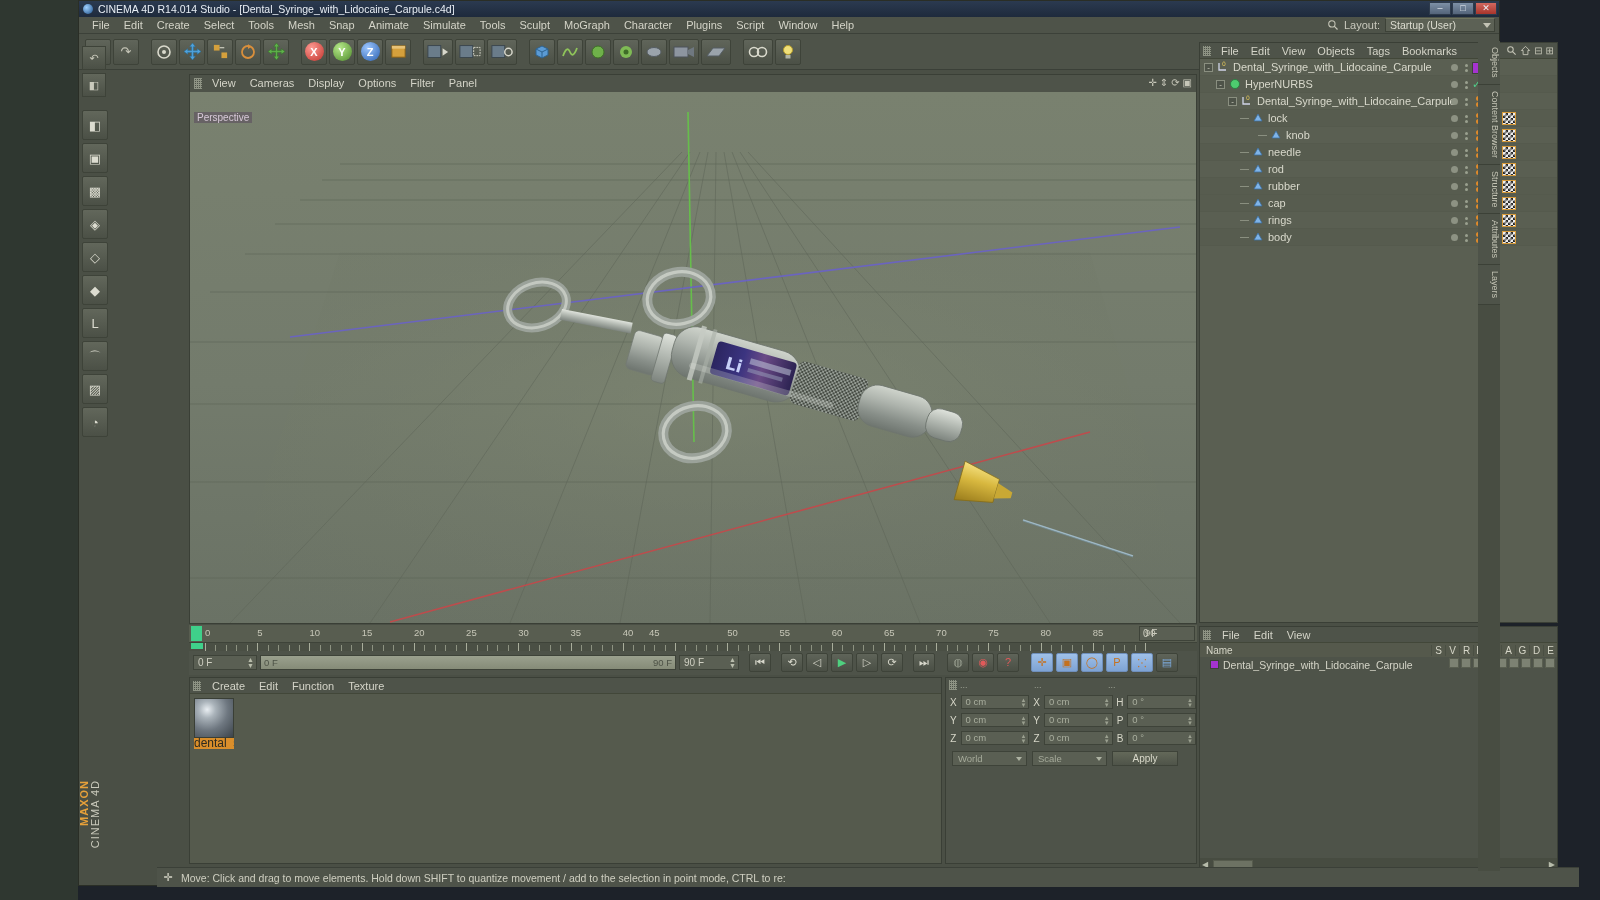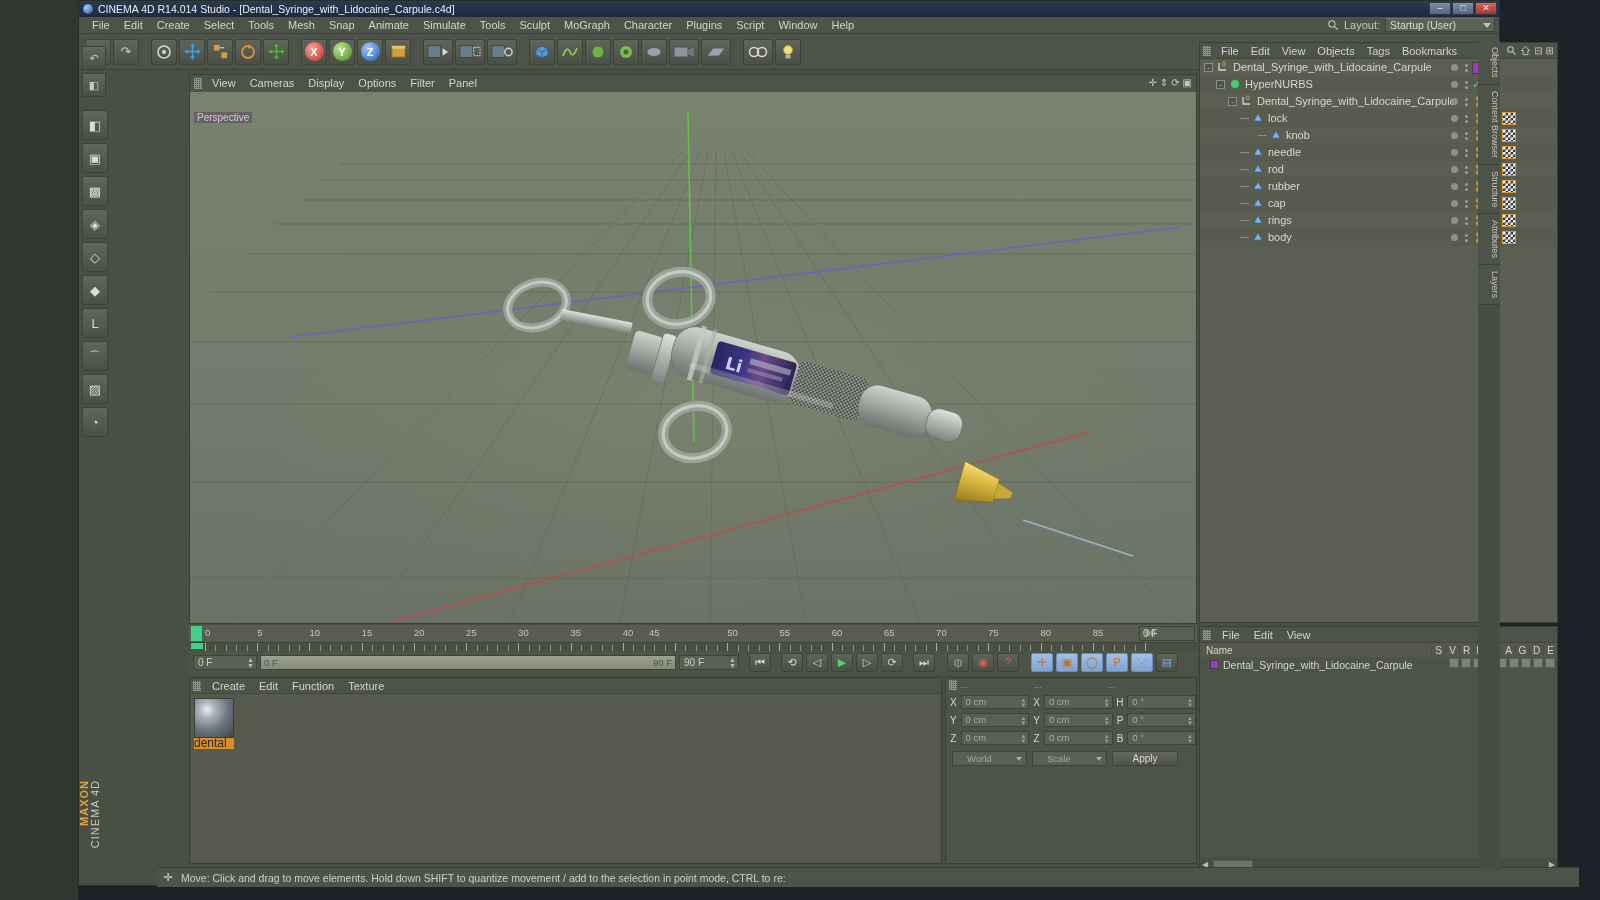--- a/index.html
+++ b/index.html
@@ -100,21 +100,21 @@
   .coord-head{height:14px;display:flex;align-items:center;gap:0;padding-left:3px;font-size:9px;color:#9ea394;}
   .coord-head .grip{width:8px;height:10px;margin-right:3px;
       background-image:repeating-linear-gradient(0deg,#8e9384 0 1px,transparent 1px 2px),
                        repeating-linear-gradient(90deg,#8e9384 0 1px,transparent 1px 2px);}
   .coord-head span{width:74px;text-align:left;}
   .crow{display:flex;align-items:center;height:16px;margin:2px 0 0 2px;gap:2px;}
   .clab{width:11px;font-size:10px;color:#d6d6c8;text-align:center;}
   .cinp{width:71px;height:14px;background:#5a5f53;border:1px solid #3e4339;font-size:9.5px;color:#a9ae9e;padding-left:4px;line-height:12px;position:relative;}
   .cinp .sp{position:absolute;right:2px;top:2px;font-size:6px;color:#9ba090;line-height:5px;}
   .cbtnrow{display:flex;align-items:center;gap:5px;margin:5px 0 0 6px;}
-  .csel{width:75px;height:15px;background:#5a5f53;border:1px solid #3e4339;font-size:9.5px;color:#a5aa9a;padding-left:14px;line-height:13px;position:relative;}
+  .csel{width:75px;height:15px;background:#5a5f53;border:1px solid #3e4339;font-size:9.5px;color:#a5aa9a;padding-left:5px;line-height:13px;position:relative;}
   .csel .arr{position:absolute;right:4px;top:5px;border-left:3px solid transparent;border-right:3px solid transparent;border-top:4px solid #aeb3a3;}
   .capply{width:66px;height:15px;background:linear-gradient(180deg,#636859,#4f5449);border:1px solid #3e4339;
           font-size:10px;color:#d8d8c9;text-align:center;line-height:13px;}
 
   
   .om-wrap{position:absolute;left:1120px;top:41px;width:359px;height:581px;background:#4e5349;border:1px solid #3a3f36;}
   .om-head{height:16px;background:#4e5349;display:flex;align-items:center;padding-left:3px;position:relative;border-bottom:1px solid #424739;}
   .om-head .mi{padding:0 6px;font-size:11px;color:#d4d4c8;line-height:16px;}
   .om-icons{position:absolute;right:3px;top:2px;display:flex;gap:3px;font-size:10px;color:#c3c3b4;}
   .om-body{position:absolute;left:0;top:16px;right:0;bottom:0;background:#5a5f52;}

